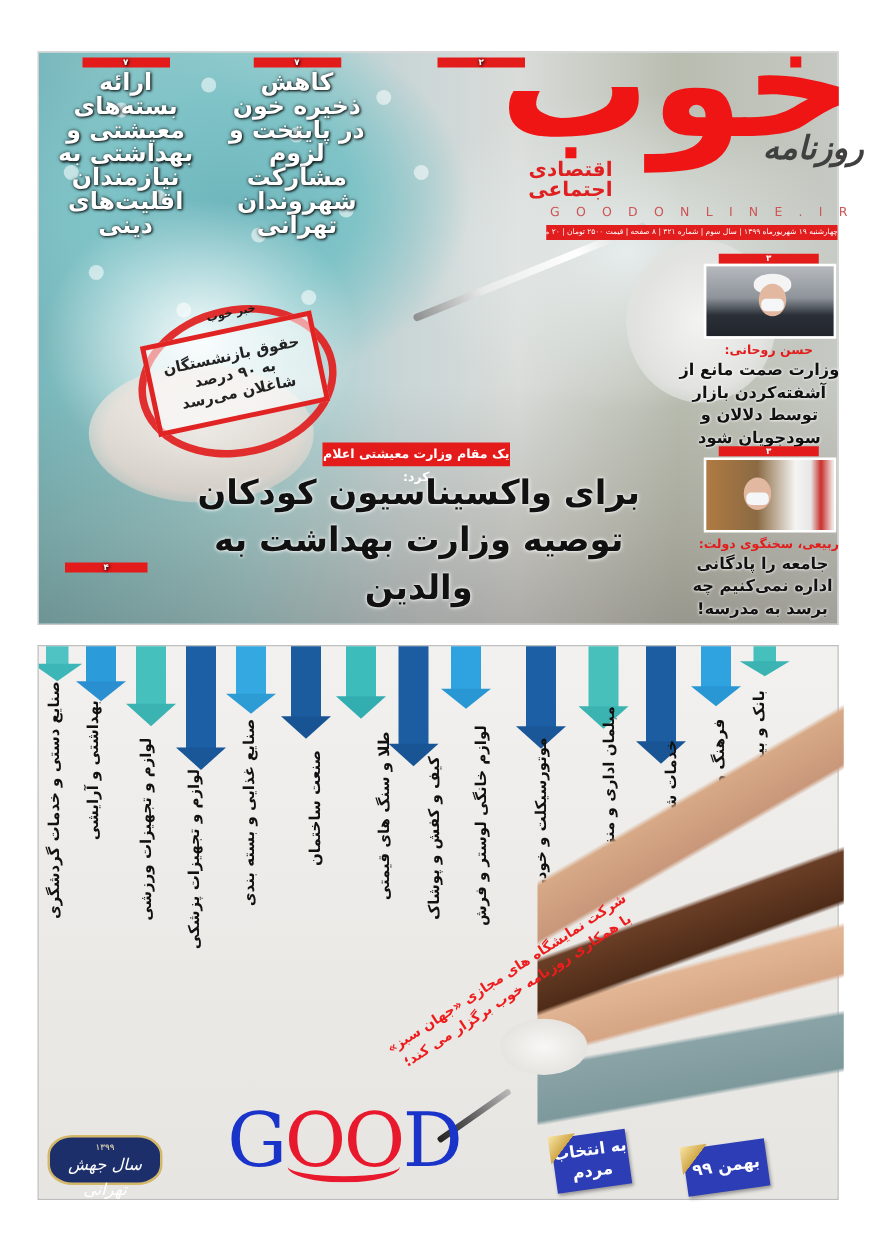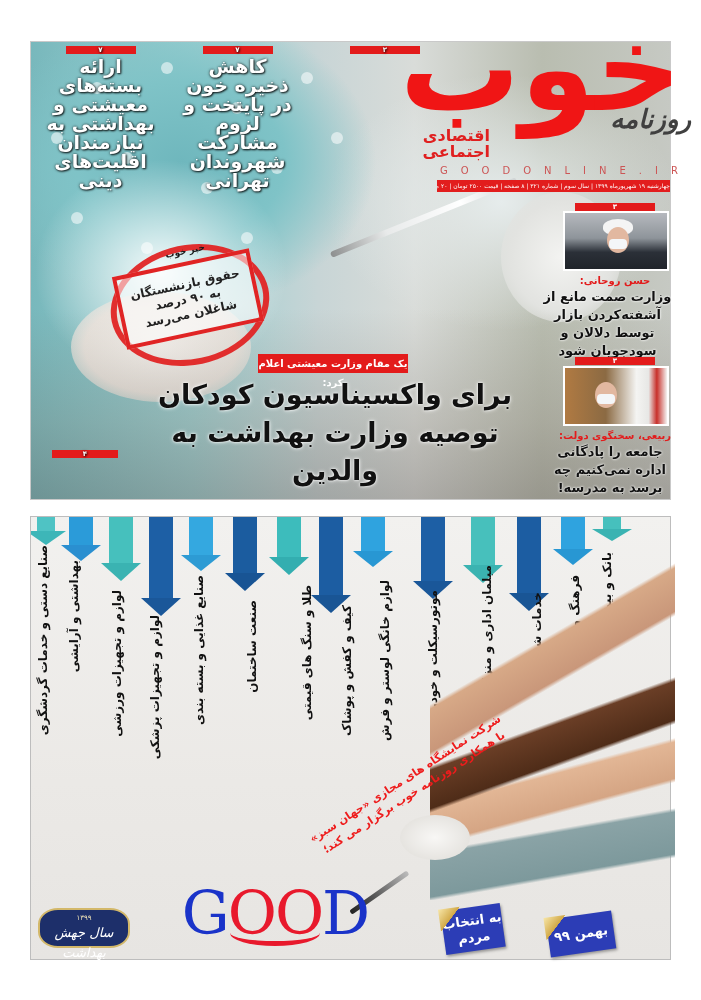--- a/index.html
+++ b/index.html
@@ -388,21 +388,21 @@
 <div class="fest-title">
 </div>
 
 <div class="good-logo">
   <span class="g">G</span><span class="o">O</span><span class="o">O</span><span class="d">D</span>
 </div>
 <div class="smile"></div>
 
 <div class="year-badge">
   <div class="yb-num">۱۳۹۹</div>
-  <div class="yb-text">سال جهش بهداشت</div>
+  <div class="yb-text">سال جهش تهرانی</div>
 </div>
 
 <div class="sticker sticker-people">
   <div class="curl"></div>
   <span>به انتخاب مردم</span>
 </div>
 <div class="sticker sticker-date">
   <div class="curl"></div>
   <span>بهمن ۹۹</span>
 </div>

